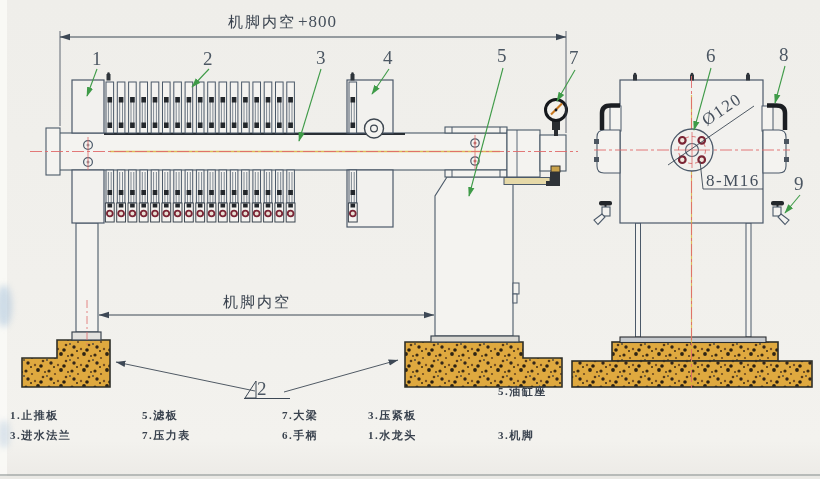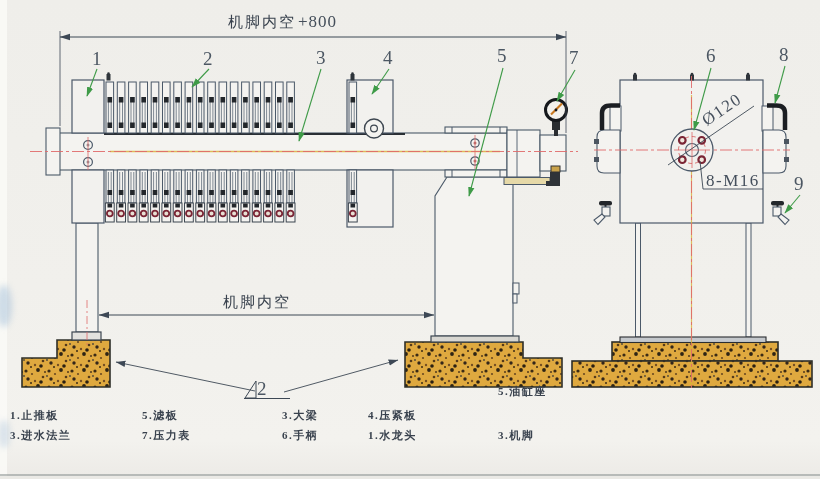--- a/index.html
+++ b/index.html
@@ -318,22 +318,22 @@
 <div class="abs callout" style="left:497px;top:46px">5</div>
 <div class="abs callout" style="left:706px;top:46px">6</div>
 <div class="abs callout" style="left:569px;top:48px">7</div>
 <div class="abs callout" style="left:779px;top:45px">8</div>
 <div class="abs callout" style="left:794px;top:174px">9</div>
 <div class="abs callout" style="left:257px;top:379px">2</div>
 
 <div>
   <div class="abs legend-item" style="left:10px;top:408px">1.止推板</div>
   <div class="abs legend-item" style="left:142px;top:408px">5.滤板</div>
-  <div class="abs legend-item" style="left:282px;top:408px">3.大梁</div>
-  <div class="abs legend-item" style="left:368px;top:408px">4.压紧板</div>
+  <div class="abs legend-item" style="left:282px;top:408px">7.大梁</div>
+  <div class="abs legend-item" style="left:368px;top:408px">3.压紧板</div>
   <div class="abs legend-item" style="left:498px;top:384px">5.油缸座</div>
   <div class="abs legend-item" style="left:10px;top:428px">3.进水法兰</div>
   <div class="abs legend-item" style="left:142px;top:428px">7.压力表</div>
   <div class="abs legend-item" style="left:282px;top:428px">6.手柄</div>
   <div class="abs legend-item" style="left:368px;top:428px">1.水龙头</div>
   <div class="abs legend-item" style="left:498px;top:428px">3.机脚</div>
 </div>
 
 <div class="abs edge-left"></div>
 <div class="abs smudge" style="left:-4px;top:285px;width:16px;height:42px;background:rgba(125,165,205,0.35)"></div>

